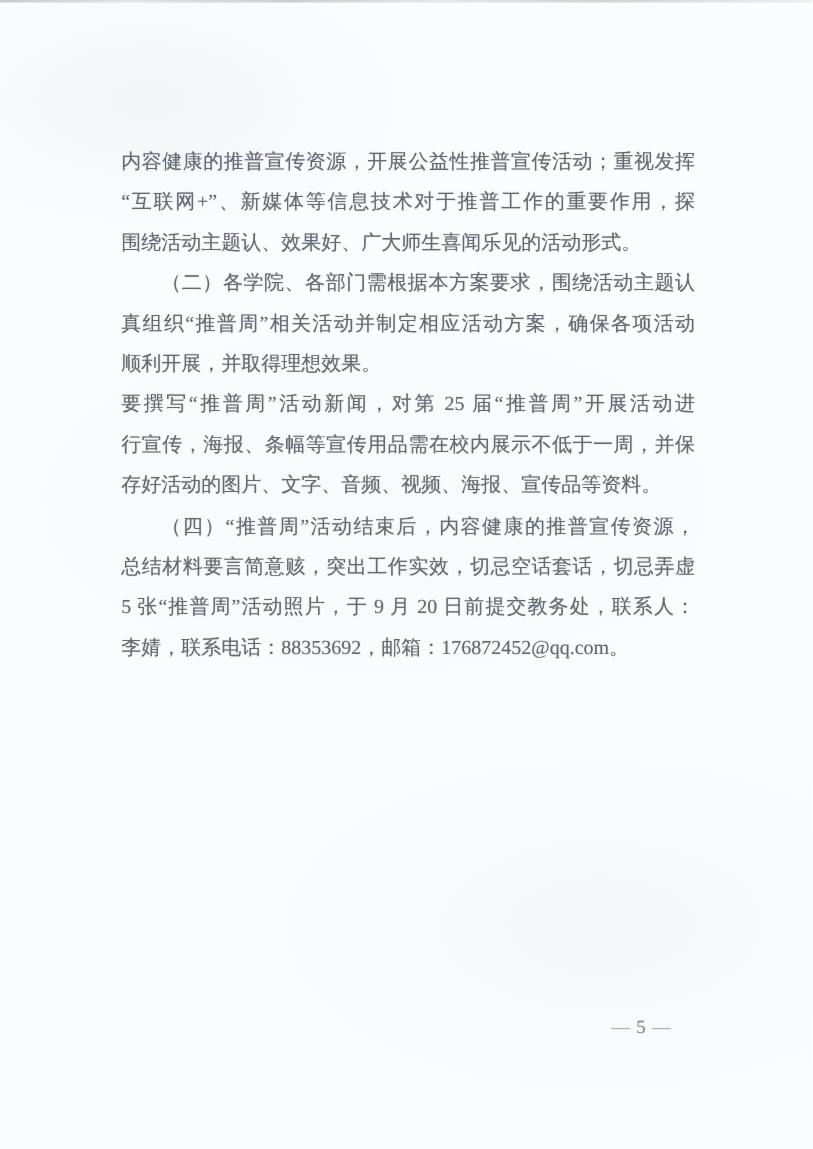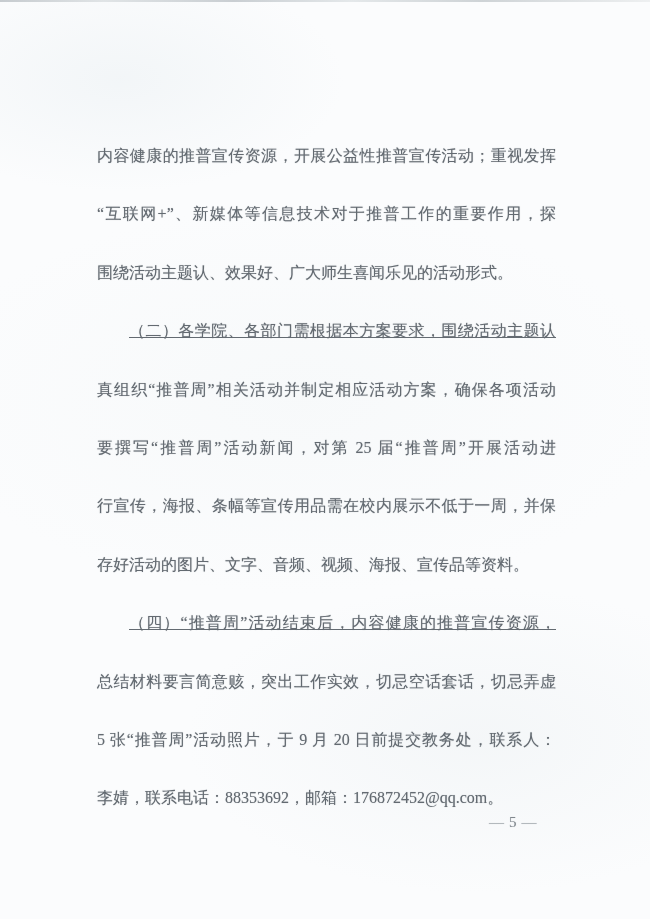--- a/index.html
+++ b/index.html
@@ -36,28 +36,26 @@
     color: #636a71;
     text-shadow: 0 0 1px rgba(99,106,113,0.45);
   }
   .line {
     height: 32.4px;
     line-height: 32.4px;
     text-align: justify;
     text-align-last: justify;
     overflow: visible;
     white-space: normal;
-    margin-top: 26px;
   }
   .line.last {
     text-align-last: left;
   }
   .line.indent {
     text-indent: 2em;
-    text-decoration: underline;
   }
   .page-number {
     position: absolute;
     top: 812px;
     left: 484px;
     font-size: 15px;
     line-height: 20px;
     color: #81888e;
     text-shadow: 0 0 1px rgba(140,146,152,0.4);
     white-space: nowrap;
@@ -72,20 +70,21 @@
 
 <div class="page">
   <div class="scan-top-edge"></div>
 
   <div class="body-text">
       <div class="line">内容健康的推普宣传资源，开展公益性推普宣传活动；重视发挥</div>
       <div class="line">“互联网+”、新媒体等信息技术对于推普工作的重要作用，探</div>
       <div class="line last">围绕活动主题认、效果好、广大师生喜闻乐见的活动形式。</div>
       <div class="line indent">（二）各学院、各部门需根据本方案要求，围绕活动主题认</div>
       <div class="line">真组织“推普周”相关活动并制定相应活动方案，确保各项活动</div>
+      <div class="line last">顺利开展，并取得理想效果。</div>
       <div class="line">要撰写“推普周”活动新闻，对第 25 届“推普周”开展活动进</div>
       <div class="line">行宣传，海报、条幅等宣传用品需在校内展示不低于一周，并保</div>
       <div class="line last">存好活动的图片、文字、音频、视频、海报、宣传品等资料。</div>
       <div class="line indent">（四）“推普周”活动结束后，内容健康的推普宣传资源，</div>
       <div class="line">总结材料要言简意赅，突出工作实效，切忌空话套话，切忌弄虚</div>
       <div class="line">5 张“推普周”活动照片，于 9 月 20 日前提交教务处，联系人：</div>
       <div class="line last">李婧，联系电话：88353692，邮箱：176872452@qq.com。</div>
     </div>
 
   <div class="page-number">

